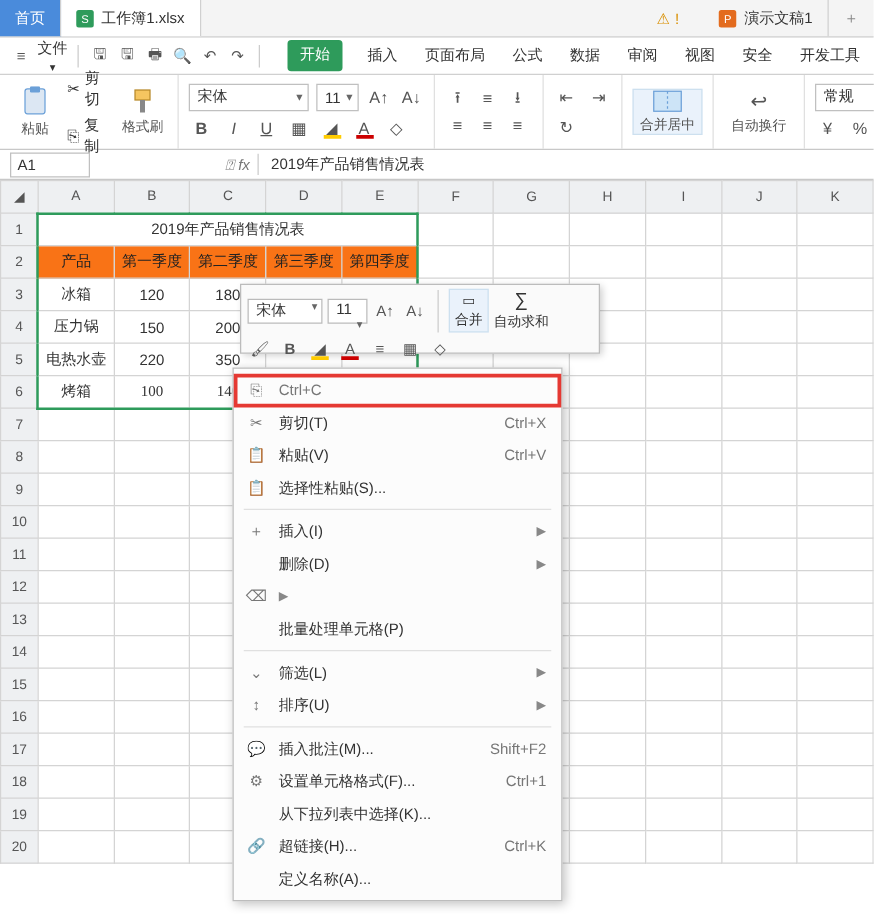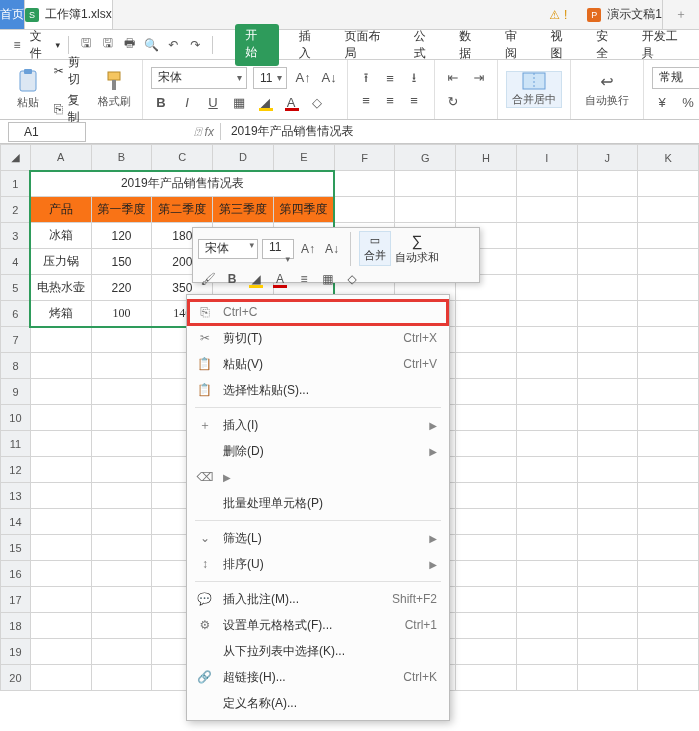--- a/index.html
+++ b/index.html
@@ -1,34 +1,34 @@
 <!DOCTYPE html>
 <html><head>
 <meta charset="utf-8">
 <style>
   * { box-sizing: border-box; margin: 0; padding: 0; }
   body { font-family: "Microsoft YaHei", sans-serif; font-size: 12px; background: #fff; width: 699px; height: 731px; overflow: hidden; position: relative; color: #333; }
 
   
   .title-tabs { height: 30px; background: #f4f4f4; display: flex; border-bottom: 1px solid #d0d0d0; }
-  .title-tab { display: flex; align-items: center; padding: 0 0; gap: 6px; border-right: 1px solid #d0d0d0; text-align: center; }
+  .title-tab { display: flex; align-items: center; padding: 0 12px; gap: 6px; border-right: 1px solid #d0d0d0; text-align: center; }
   .title-tab.home { background: #4a8bdb; color: #fff; }
   .title-tab.active { background: #fff; }
   .title-tab.ppt { }
   .tab-ico { width: 14px; height: 14px; display: inline-flex; align-items: center; justify-content: center; border-radius: 2px; font-size: 9px; color: #fff; }
   .tab-ico.green { background: #2e9b5b; }
   .tab-ico.orange { background: #e36b1e; }
   .tab-new { width: 36px; display:flex; align-items:center; justify-content:center; color:#888; }
   .title-warn { margin-left:auto; margin-right: 20px; display:flex; align-items:center; gap:4px; color:#d98f00; }
 
   
   .menubar { height: 30px; display:flex; align-items:center; border-bottom:1px solid #d0d0d0; padding: 0 8px; gap: 4px; }
   .menubar .icon { width:18px; height:18px; display:flex; align-items:center; justify-content:center; color:#555; }
   .menubar .sep { width:1px; height:18px; background:#ccc; margin:0 4px; }
-  .menubar .file { display:flex; align-items:center; gap:2px;}
+  .menubar .file { display:flex; align-items:center; gap:2px;flex-direction:column;}
   .ribbon-tabs { display:flex; gap: 18px; margin-left: 14px; }
   .ribbon-tab { padding: 4px 2px; }
   .ribbon-tab.active { background:#2e9b5b; color:#fff; border-radius: 3px; padding: 3px 10px; }
 
   
   .ribbon { height: 60px; border-bottom: 1px solid #c8c8c8; display:flex; align-items:stretch; }
   .rgroup { display:flex; flex-direction:column; justify-content:center; padding: 4px 8px; border-right:1px solid #e0e0e0; gap:4px; }
   .rgroup.row2 { flex-direction: column; }
   .rg-row { display:flex; align-items:center; gap:6px; }
   .big-btn { display:flex; flex-direction:column; align-items:center; justify-content:center; width: 44px; gap:2px; font-size:11px; color:#555;}
@@ -38,21 +38,21 @@
   .font-select::after { content:"▾"; position:absolute; right:4px; color:#666; font-size:10px;}
   .fmt-btn { width:20px; height:20px; display:flex; align-items:center; justify-content:center; border:1px solid transparent; color:#555; font-size:13px;}
   .underline-a { position:relative; }
   .ubar { display:block; height:3px; width:14px; background:#c00; position:absolute; bottom:1px; left:3px;}
   .ubar.yellow { background:#fc0;}
   .fmt-grid { display:grid; grid-template-columns: repeat(3,22px); gap:2px;}
   .dropdown-style { display:flex; align-items:center; border:1px solid #c0c0c0; height:22px; padding:0 6px; gap:4px; width:72px;}
 
   
   .toprow { height:24px; border-bottom:1px solid #c8c8c8; display:flex; align-items:center;}
-  .namebox { width:78px; border:1px solid #c0c0c0; height:20px; margin:0 8px; padding-left:15px; display:flex; align-items:center;}
+  .namebox { width:64px; border:1px solid #c0c0c0; height:20px; margin:0 8px; padding-left:5px; display:flex; align-items:center;}
   .fx { margin-left: 100px; display:flex; align-items:center; gap:6px; font-style:italic; color:#777;}
   .fx .bar { border-left:1px solid #ccc; padding-left:10px; font-style:normal; color:#333;}
 
   .grid-wrap { position:relative; }
   table.sheet { border-collapse:collapse; table-layout:fixed; }
   table.sheet th, table.sheet td { border:1px solid #d4d4d4; height:26px; text-align:center; font-weight:normal; font-size:12px;}
   table.sheet th { background:#eef0f2; color:#555; font-size:11px; }
   .corner { width:30px; }
   col.col { width:61px; }
   th.rowhdr { width:30px; background:#eef0f2; }

